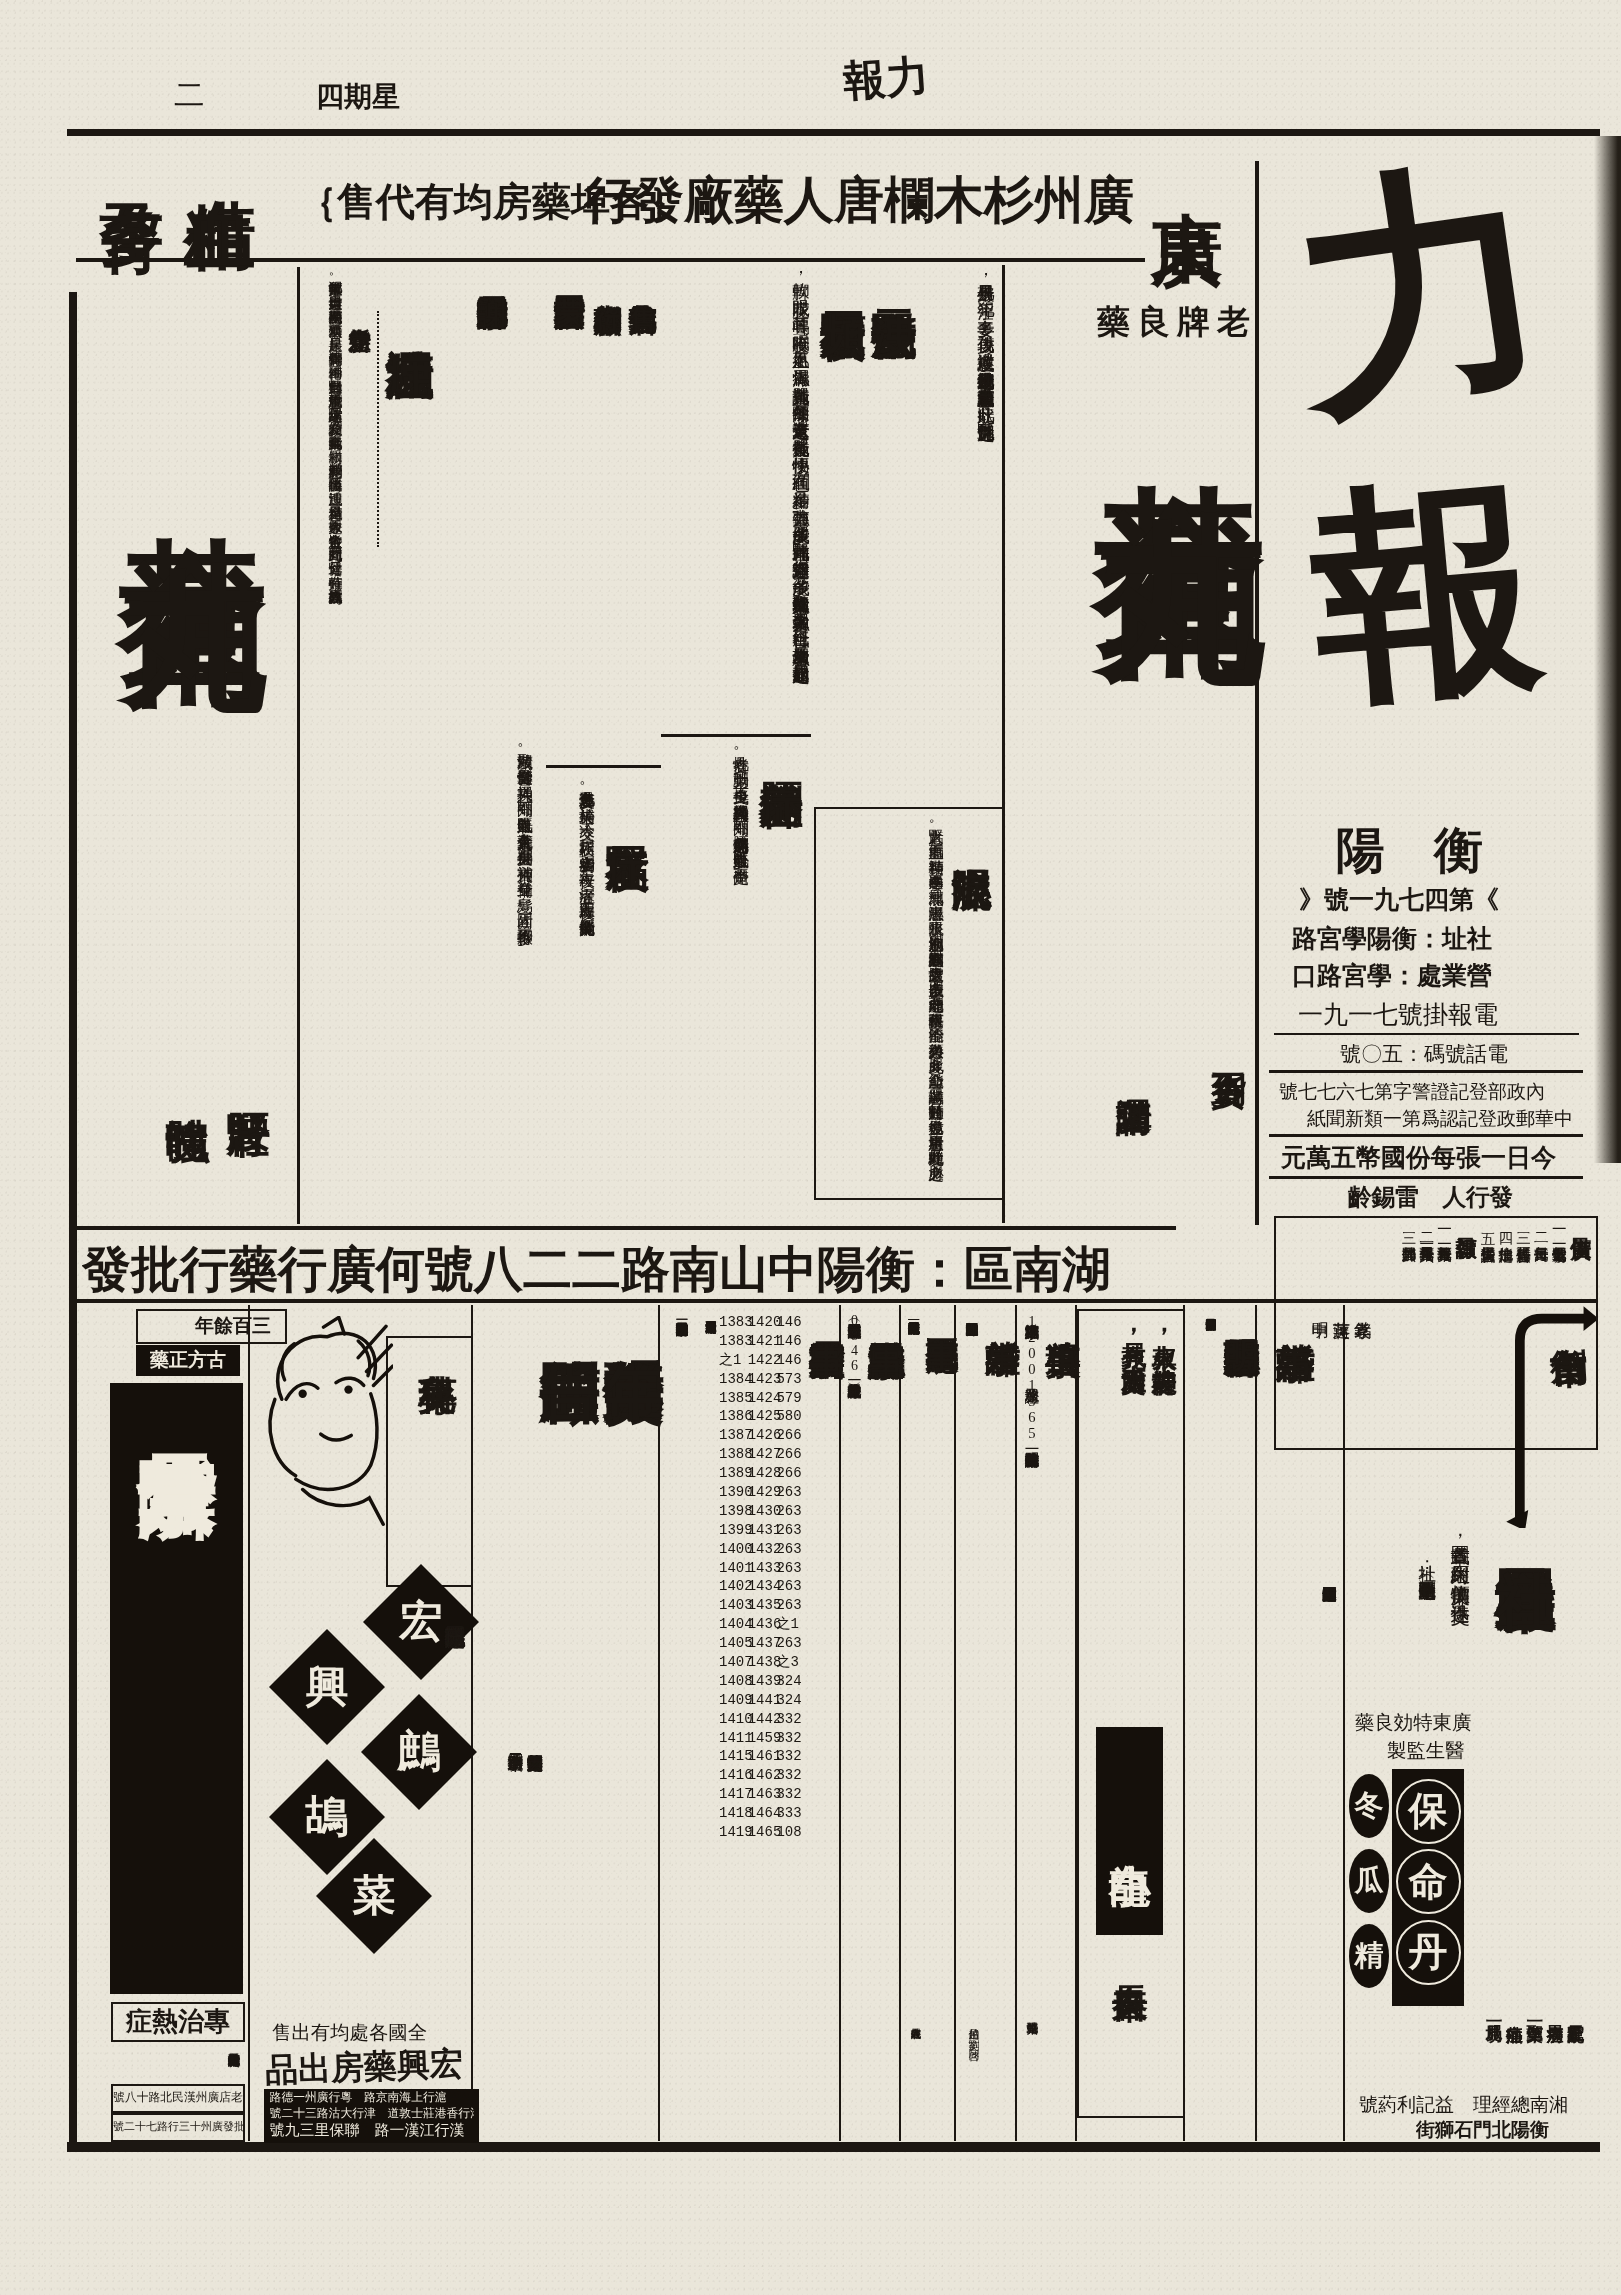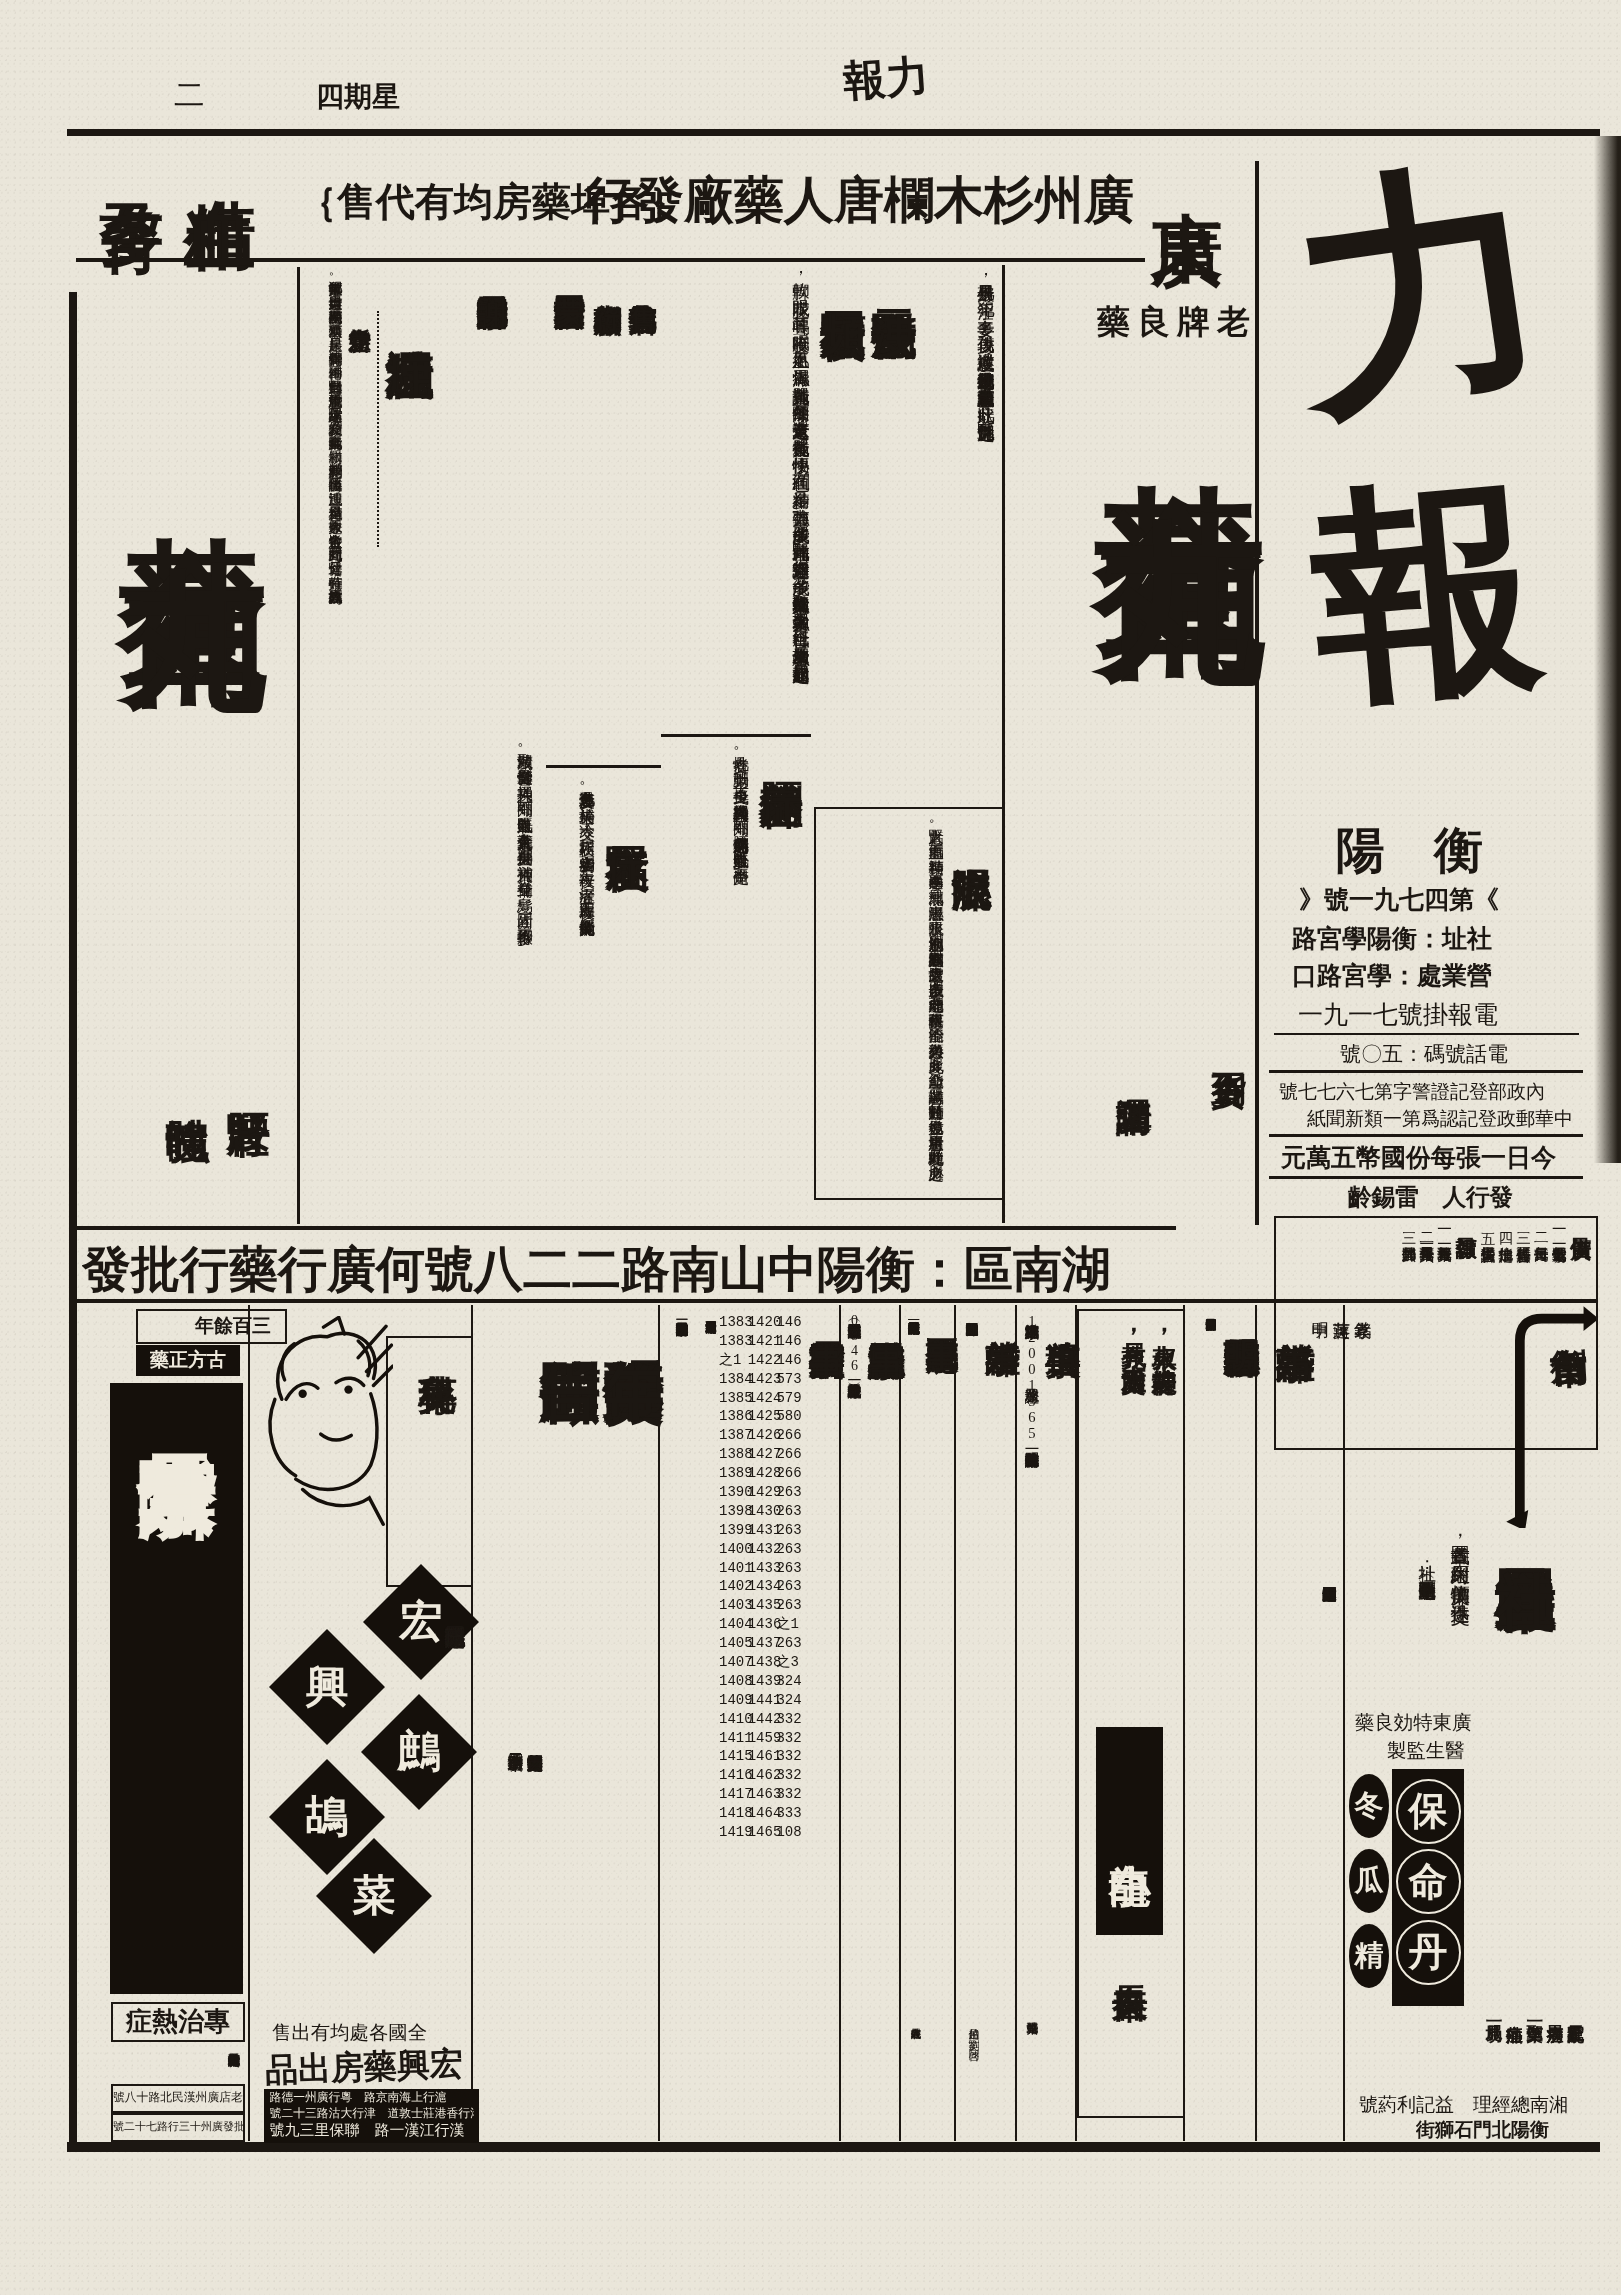--- a/index.html
+++ b/index.html
@@ -330,17 +330,17 @@
     <div class="rtl" style="font-size:15px;line-height:1.35;font-family:Liberation Mono, monospace;">號九三里保聯　路一漢江行漢</div>
   </div>
 
   <div class="abs box rtl b" style="left:136px;top:1309px;width:104px;height:30.5px;font-size:19px;text-align:center;line-height:30.5px;padding-left:43px;">年餘百三</div>
   <div class="abs seal rtl b" style="left:136px;top:1345px;width:104px;height:30.5px;font-size:19px;text-align:center;line-height:30.5px;">藥正方古</div>
   <div class="abs seal" style="left:110px;top:1383px;width:133px;height:611px;">
     <div class="v b" style="height:597px;margin:7px auto 0;font-size:81px;color:#efeadd;">陳李濟紫雪丹</div>
   </div>
   <div class="abs box rtl b" style="left:111px;top:2002px;width:130px;height:36px;font-size:26px;text-align:center;line-height:36px;">症熱治專</div>
   <div class="abs v" style="left:111px;top:2044px;width:130px;height:35px;font-size:12.5px;line-height:1.25;">良葯七十餘種各處均售詳細目錄承索卽奉</div>
-  <div class="abs box rtl" style="left:111px;top:2084px;width:130px;height:25px;font-size:11.8px;text-align:left;line-height:23.6px;">號八十路北民漢州廣店老</div>
+  <div class="abs box rtl" style="left:111px;top:2084px;width:130px;height:25px;font-size:11.8px;text-align:center;line-height:23.6px;">號八十路北民漢州廣店老</div>
   <div class="abs box rtl" style="left:111px;top:2113px;width:130px;height:25px;font-size:11px;text-align:center;line-height:23.6px;">號二十七路行三十州廣發批總</div>
 
 </div>
 
 
 </body></html>

